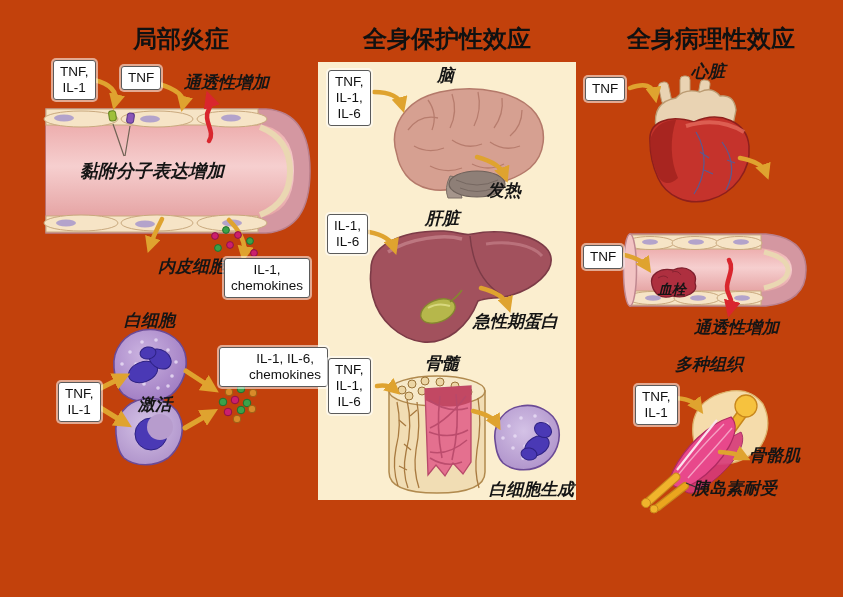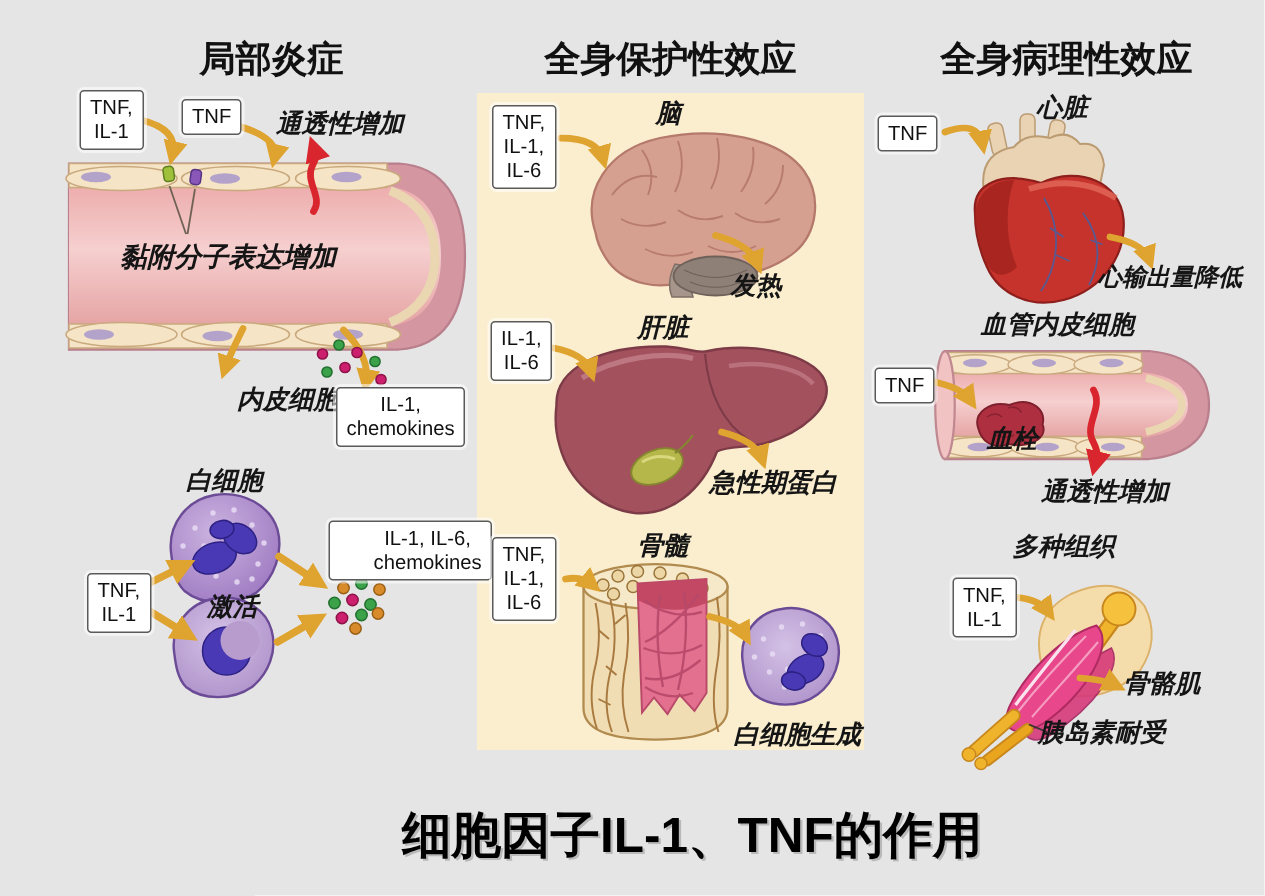--- a/index.html
+++ b/index.html
@@ -1,24 +1,24 @@
 <!DOCTYPE html>
 <html><head>
 <meta charset="utf-8">
 <style>
   html,body{margin:0;padding:0;background:#fff;}
-  .fig{position:relative;width:843px;height:597px;background:#e5e5e5;overflow:hidden;
+  .fig{position:relative;width:843px;height:597px;background:#c2410c;overflow:hidden;
        font-family:"Liberation Sans",sans-serif;}
   .art{position:absolute;left:0;top:0;}
   .heading{position:absolute;font:bold 24px "Liberation Sans",sans-serif;color:#111;white-space:nowrap;}
   .klabel{position:absolute;font-family:"DejaVu Serif",serif;font-style:italic;font-weight:600;
           font-size:17px;color:#151515;white-space:nowrap;}
   .klabel.big{font-size:18px;}
   .klabel.md{font-size:16px;}
-  .klabel.sm{font-size:17px;}
+  .klabel.sm{font-size:14px;}
   .cbox{position:absolute;background:#fff;border:1.6px solid #5a5a5a;border-radius:3px;
         font:13.5px/1.18 "Liberation Sans",sans-serif;color:#111;text-align:center;
         padding:3px 6px;white-space:nowrap;box-shadow:0 0 0 2px rgba(255,255,255,.55);}
   .cbox span{display:block;}
   .title{position:absolute;left:80px;right:0;top:535px;text-align:center;
          font:bold 33px "Liberation Sans",sans-serif;color:#000;text-shadow:1.5px 1.5px 0 #b9b9b9;}
 </style>
 </head>
 <body>
 
@@ -333,28 +333,25 @@
 <div class="klabel" style="left:425px;top:352px;">骨髓</div>
 <div class="cbox" style="left:328px;top:358px;">
   <span>TNF,</span>
   <span>IL-1,</span>
   <span>IL-6</span>
 </div>
 <div class="klabel" style="left:489px;top:478px;text-align:right;">白细胞生成</div>
 
 <div class="klabel" style="left:691px;top:60px;text-align:center;">心脏</div>
 <div class="cbox" style="left:585px;top:77px;">TNF</div>
-<div class="klabel md" style="left:732px;top:175px;">心输出量降低</div>
-<div class="klabel" style="left:654px;top:205px;">血管内皮细胞</div>
 <div class="cbox" style="left:583px;top:245px;">TNF</div>
 <div class="klabel sm" style="left:658px;top:281px;">血栓</div>
 <div class="klabel" style="left:694px;top:316px;">通透性增加</div>
 <div class="klabel" style="left:675px;top:353px;">多种组织</div>
 <div class="cbox" style="left:635px;top:385px;">
   <span>TNF,</span>
   <span>IL-1</span>
 </div>
 <div class="klabel" style="left:749px;top:444px;">骨骼肌</div>
 <div class="klabel" style="left:692px;top:477px;">胰岛素耐受</div>
 
-<div class="title">细胞因子IL-1、TNF的作用</div>
 
 </div>
 
 </body></html>

